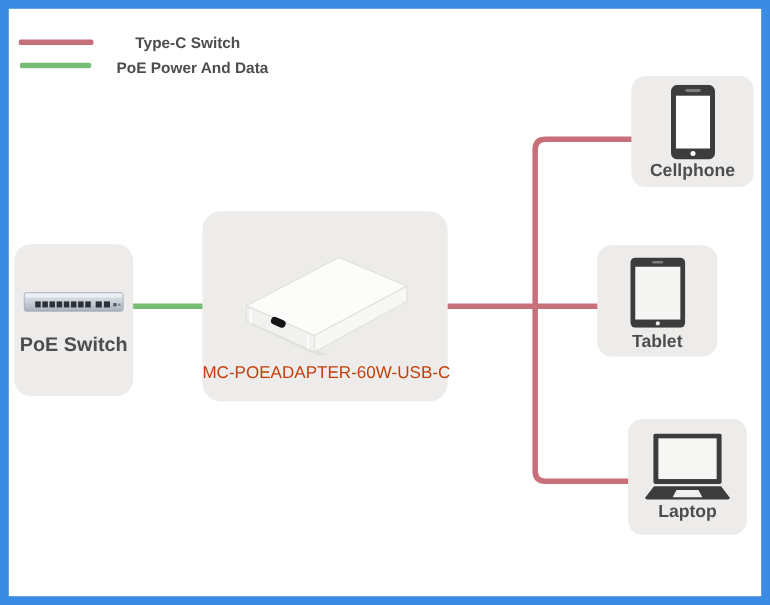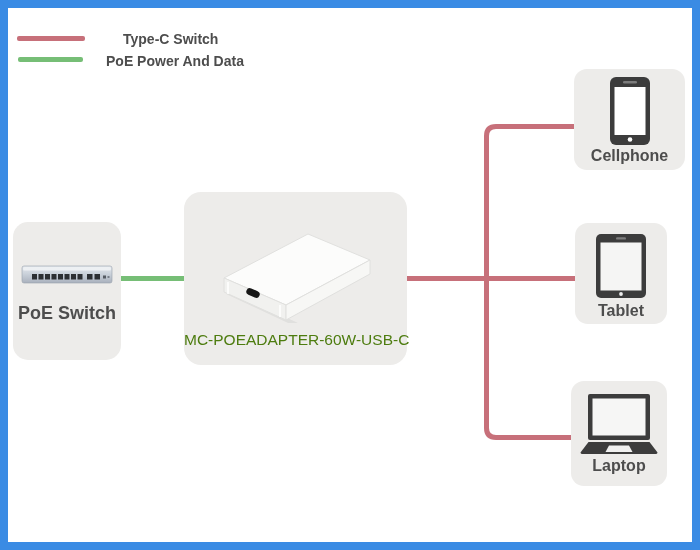--- a/index.html
+++ b/index.html
@@ -65,31 +65,31 @@
     font-weight: 600;
     font-size: 16px;
     white-space: nowrap;
   }
   #node-poe-switch { left: 13px;  top: 222px; width: 108px; height: 138px; border-radius: 15px; }
   #node-poe-switch .icon-wrap { top: 40px; }
   #node-poe-switch .node-label { top: 81px; font-size: 18px; font-weight: 700; }
 
   #node-adapter { left: 184px; top: 192px; width: 223px; height: 173px; border-radius: 17px; }
   #node-adapter .icon-wrap { top: 38px; }
-  #node-adapter .node-label { top: 139px; font-size: 15.5px; font-weight: 400; color: #4d7c0f; text-align: right; }
+  #node-adapter .node-label { top: 139px; font-size: 15.5px; font-weight: 400; color: #c2410c; text-align: right; }
 
   #node-cellphone { left: 574px; top: 69px;  width: 111px; height: 101px; }
   #node-cellphone .icon-wrap { top: 8px; }
   #node-cellphone .node-label { top: 78px; }
 
-  #node-tablet { left: 575px; top: 223px; width: 92px; height: 101px; }
+  #node-tablet { left: 543px; top: 223px; width: 109px; height: 101px; }
   #node-tablet .icon-wrap { top: 11px; }
   #node-tablet .node-label { top: 79px; }
 
-  #node-laptop { left: 571px; top: 381px; width: 96px; height: 105px; }
+  #node-laptop { left: 571px; top: 381px; width: 108px; height: 105px; }
   #node-laptop .icon-wrap { top: 13px; }
   #node-laptop .node-label { top: 76px; }
 </style>
 </head>
 <body>
 
 <div class="canvas">
 
   <div class="frame" style="border-color: rgb(58, 139, 228);"></div>
 

